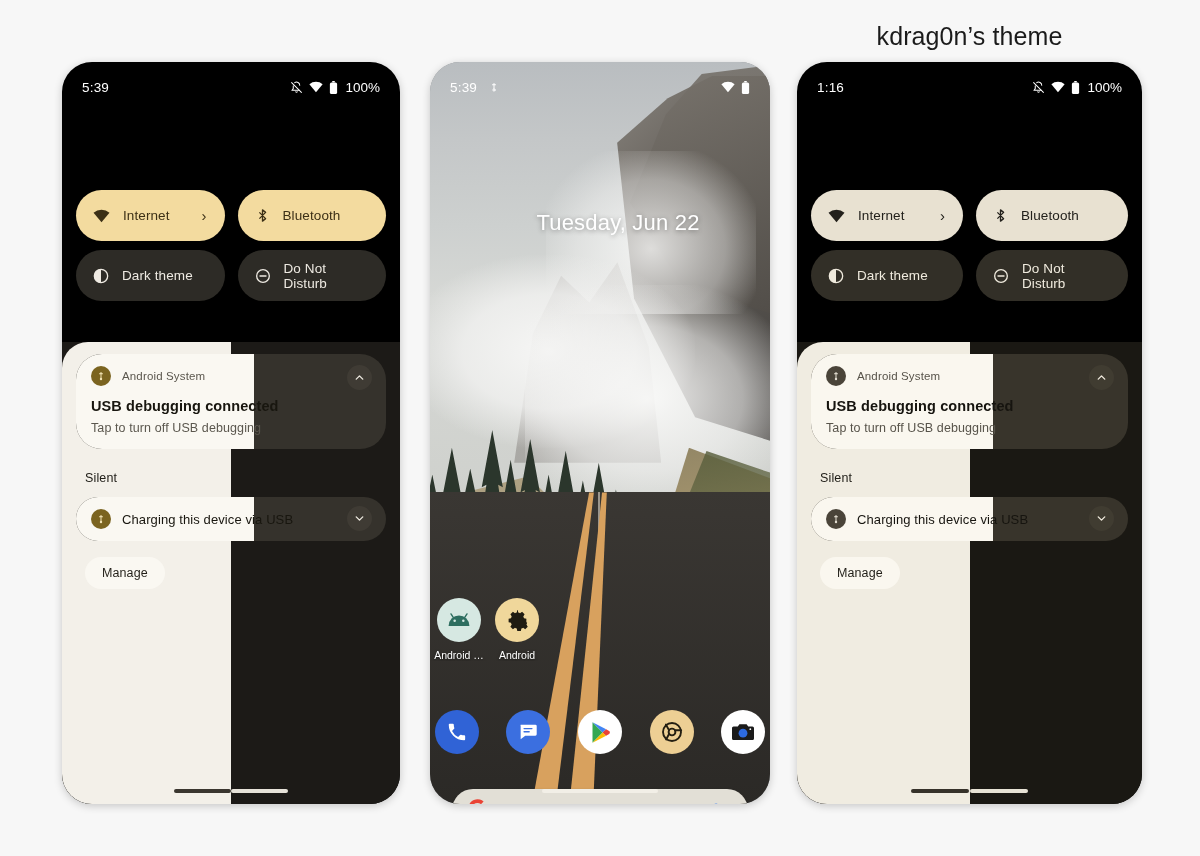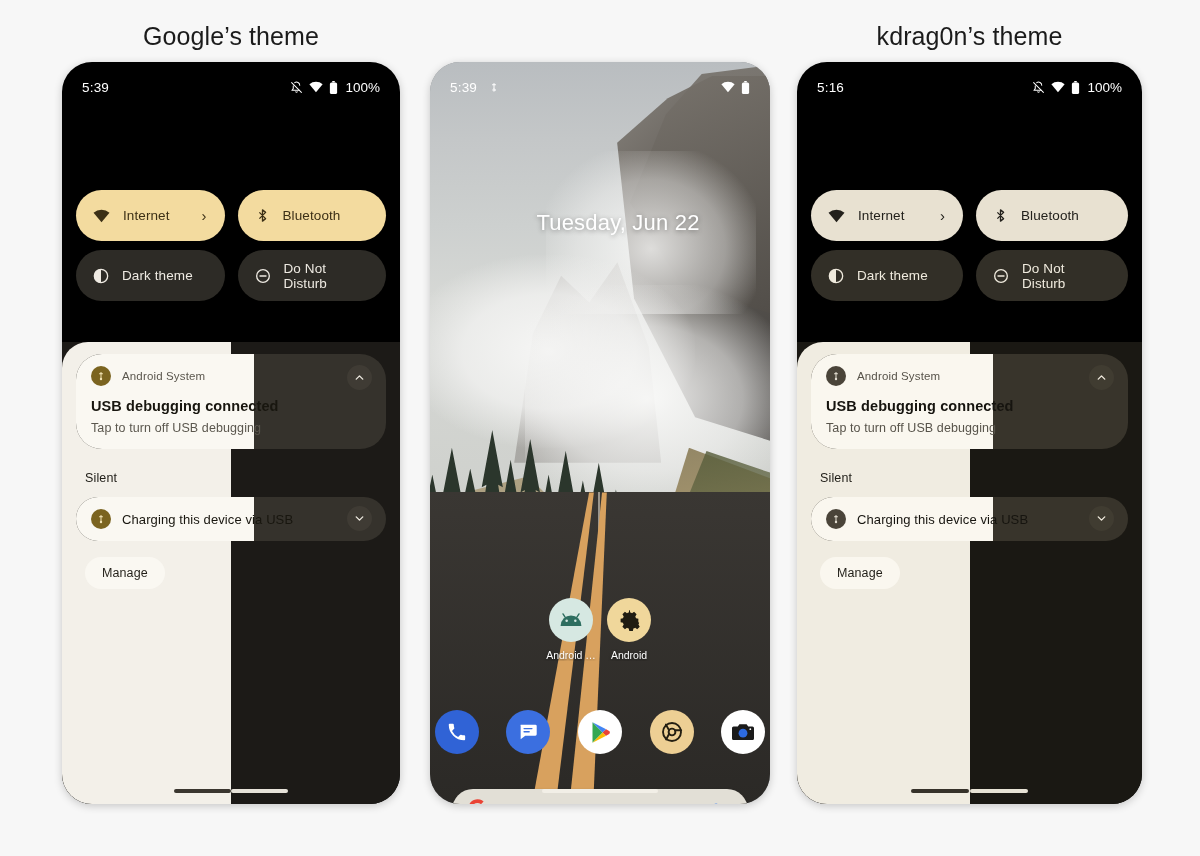--- a/index.html
+++ b/index.html
@@ -192,21 +192,21 @@
     clip-path: polygon(0 28%, 100% 66%, 100% 100%, 0 100%);
   }
   .wp-date {
     position: absolute; top: 148px; left: 0; right: 0; text-align: center;
     color: #fff; font-size: 22px; letter-spacing: .2px;
     text-shadow: 0 1px 5px rgba(0,0,0,.38);
     z-index: 9;
     padding-left: 36px;
   }
   .apps { position: absolute; top: 536px; left: 0; right: 0; z-index: 9; }
-  .app-row { display: flex; justify-content: center; }
+  .app-row { display: flex; justify-content: flex-start; }
   .app { width: 58px; text-align: center; }
   .app-ic {
     width: 44px; height: 44px; border-radius: 50%; margin: 0 auto;
     display: flex; align-items: center; justify-content: center;
     overflow: hidden;
   }
   .app-lbl {
     margin-top: 7px; font-size: 10.5px; color: #fff;
     text-shadow: 0 1px 3px rgba(0,0,0,.6);
     white-space: nowrap; overflow: hidden; text-overflow: ellipsis;
@@ -219,21 +219,20 @@
     display: flex; align-items: center; padding: 0 16px;
     box-shadow: 0 1px 3px rgba(0,0,0,.18);
   }
   .mic-dots { margin-left: auto; position: relative; width: 22px; height: 18px; }
 </style>
 </head>
 <body>
 
 <div class="stage">
 
-  <div class="col-title" id="t0">Google’s theme</div>
   <div class="col-title" id="t2">kdrag0n’s theme</div>
 
   <div class="phone" id="p0">
 
     <div class="statusbar">
       <span class="sb-clock">5:39</span>
       <span class="sb-right">
         <span>
           <svg class="ico" width="13" height="13" viewBox="0 0 24 24" fill="none" stroke="#fff" stroke-width="1.9" stroke-linecap="round">
             <path d="M18 8a6 6 0 0 0-9.3-5M6 9v5l-2 3h13M10.5 20a1.8 1.8 0 0 0 3 0"></path>
@@ -514,21 +513,21 @@
     </div>
 
     <div class="gesture">
       <div class="gbar" style="left:33%;width:34%;background:#f2efe7"></div>
     </div>
   </div>
 
   <div class="phone" id="p2">
 
     <div class="statusbar">
-      <span class="sb-clock">5:16</span>
+      <span class="sb-clock">1:16</span>
       <span class="sb-right">
         <span>
           <svg class="ico" width="13" height="13" viewBox="0 0 24 24" fill="none" stroke="#fff" stroke-width="1.9" stroke-linecap="round">
             <path d="M18 8a6 6 0 0 0-9.3-5M6 9v5l-2 3h13M10.5 20a1.8 1.8 0 0 0 3 0"></path>
             <line x1="3" y1="3" x2="21" y2="21"></line>
           </svg>
         </span>
         <span>
           <svg class="ico" width="14" height="12" viewBox="0 0 24 20" fill="#fff">
               <path d="M12 19 0.6 5.2A18 18 0 0 1 23.4 5.2Z"></path>

